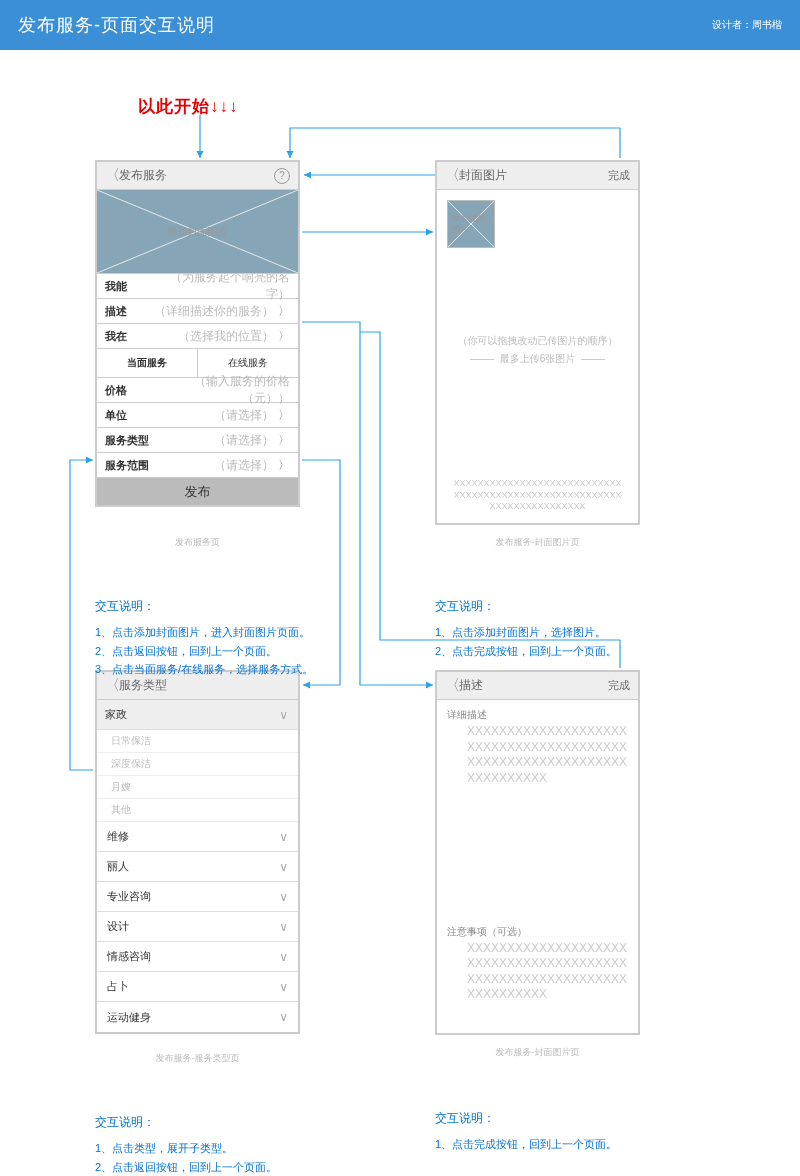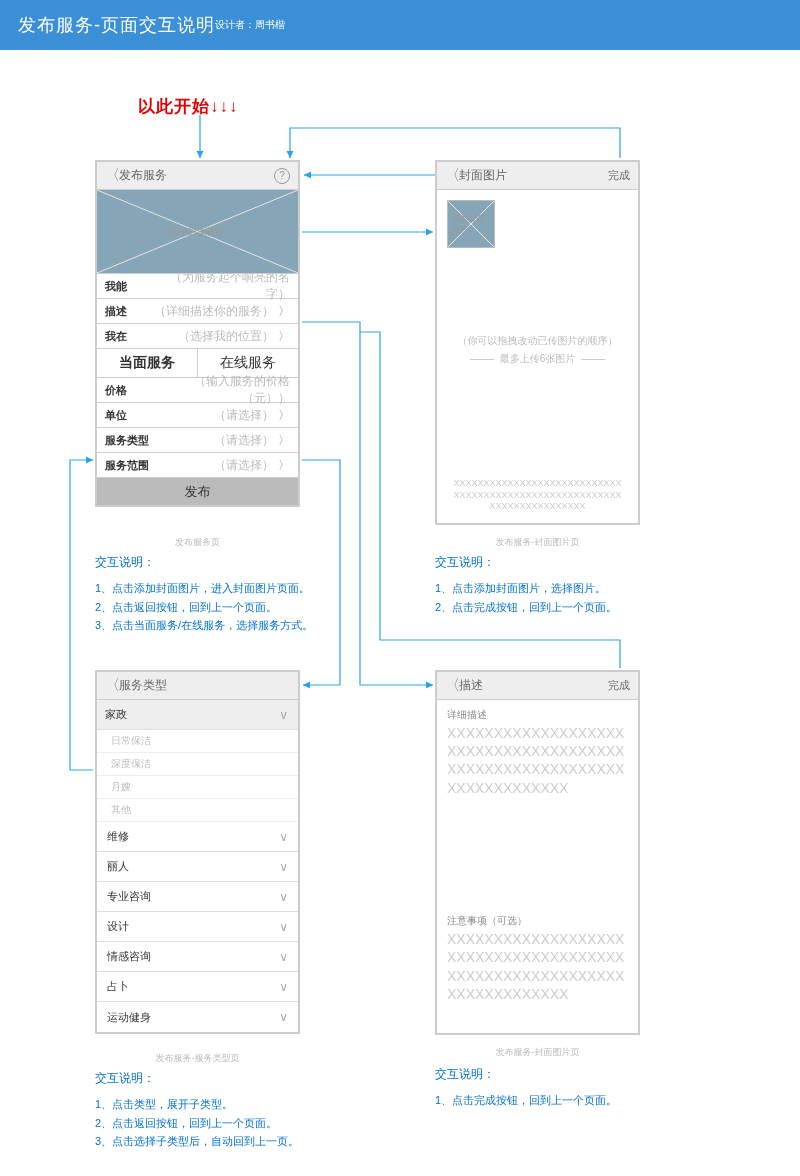--- a/index.html
+++ b/index.html
@@ -1,18 +1,18 @@
 <!DOCTYPE html>
 <html><head>
 <meta charset="utf-8">
 <style>
   * { box-sizing: border-box; margin: 0; padding: 0; font-family: "Microsoft YaHei", -apple-system, sans-serif; }
   body { background: #fff; width: 800px; height: 1176px; position: relative; overflow: hidden; font-size: 11px; color: #333; }
 
-  .header { background: #3a8fd6; height: 50px; color: #fff; padding: 0 18px; display: flex; align-items: center; }
+  .header { background: #3a8fd6; height: 50px; color: #fff; padding: 0 18px; display: flex; align-items: center; justify-content: space-between; }
   .header h1 { font-size: 18px; font-weight: 400; letter-spacing: 1px; }
   .designer { font-size: 10px; }
 
   .start-label { position: absolute; left: 138px; top: 95px; color: #e40000; font-size: 17px; font-weight: bold; letter-spacing: 1px; }
 
   .wf { position: absolute; background: #fff; border: 2px solid #ccc; }
   .wf-head { height: 28px; background: #eee; display: flex; align-items: center; justify-content: space-between; padding: 0 8px; border-bottom: 1px solid #ccc; font-size: 12px; color: #666; }
   .wf-title { flex: 1; text-align: left; }
   .back { font-size: 15px; color: #888; width: 14px; }
   .help { width: 16px; height: 16px; border: 1px solid #999; border-radius: 50%; font-size: 10px; color: #999; display: inline-flex; align-items: center; justify-content: center; }
@@ -23,48 +23,48 @@
   .cross-box .lbl { position: absolute; inset: 0; display: flex; align-items: center; justify-content: center; font-size: 10px; color: #999; background: rgba(255,255,255,.5); padding: 0 4px; }
 
   
   #wf1 { left: 95px; top: 160px; width: 205px; }
   #wf1 .cover { margin: -1px; height: 85px; border: 1px solid #ccc; }
   .row { display: flex; align-items: center; height: 25px; border-top: 1px solid #ccc; padding: 0 8px; font-size: 11px; }
   .row .k { font-weight: bold; width: 46px; }
   .row .ph { flex: 1; text-align: right; color: #bbb; font-size: 12px; }
   .row .chev { color: #888; margin-left: 4px; font-size: 12px; }
   .tabs { display: flex; border-top: 1px solid #ccc; }
-  .tabs div { flex: 1; height: 28px; display: flex; align-items: center; justify-content: center; font-size: 14px; }
+  .tabs div { flex: 1; height: 28px; display: flex; align-items: center; justify-content: center; font-size: 10px; }
   .tabs .active { font-weight: bold; border-right: 1px solid #ccc; }
   .publish-btn { height: 28px; background: #bbb; color: #333; font-weight: normal; border-top: 1px solid #ccc; display: flex; align-items: center; justify-content: center; font-size: 13px; }
 
   
   #wf2 { left: 435px; top: 160px; width: 205px; height: 365px; }
   #wf2 .thumb { width: 48px; height: 48px; margin: 10px; }
   .hint-block { position: absolute; left: 0; right: 0; top: 170px; text-align: center; color: #bbb; font-size: 10px; line-height: 1.8; }
   .hint-line::before, .hint-line::after { content: ""; display: inline-block; width: 24px; border-top: 1px solid #ccc; vertical-align: middle; margin: 0 6px; }
   .btm-x { position: absolute; bottom: 10px; left: 14px; right: 14px; text-align: center; color: #ccc; font-size: 9px; word-break: break-all; line-height: 1.3; }
 
   
   #wf3 { left: 95px; top: 670px; width: 205px; }
   .cat { height: 30px; display: flex; align-items: center; justify-content: space-between; padding: 0 10px; border-bottom: 1px solid #ddd; font-size: 11px; }
   .cat .chev-d { color: #aaa; font-size: 12px; }
   .cat.open { background: #eee; padding-left: 8px; }
   .subcat { font-size: 10px; color: #bbb; padding: 4px 14px; border-bottom: 1px solid #eee; }
 
   
   #wf4 { left: 435px; top: 670px; width: 205px; height: 365px; }
   .desc-label { padding: 8px 10px 2px; font-size: 10px; color: #888; }
-  .desc-x { padding: 0 10px; font-size: 14px; color: #ccc; word-break: break-all; line-height: 1.3; }
+  .desc-x { padding: 0 10px; font-size: 12px; color: #ccc; word-break: break-all; line-height: 1.3; margin-left: 20px; }
   .desc2 { position: absolute; bottom: 30px; left: 0; right: 0; }
 
   .caption { position: absolute; text-align: center; font-size: 9px; color: #bbb; width: 205px; }
   .interact-title { color: #0070d6; font-size: 12px; }
   .interact-list { color: #0070d6; font-size: 11px; line-height: 1.7; margin-top: 8px; }
-  .interact { position: absolute; width: 240px; }
+  .interact { position: absolute; width: 240px; margin-top: 44px; }
 
   
   svg.connectors { position: absolute; left: 0; top: 0; width: 800px; height: 1176px; pointer-events: none; }
   svg.connectors path { stroke: #2aa3e8; stroke-width: 1.2; fill: none; }
   svg.connectors marker path { fill: #2aa3e8; stroke: none; }
 </style>
 </head>
 <body>
 
 <div class="header">

